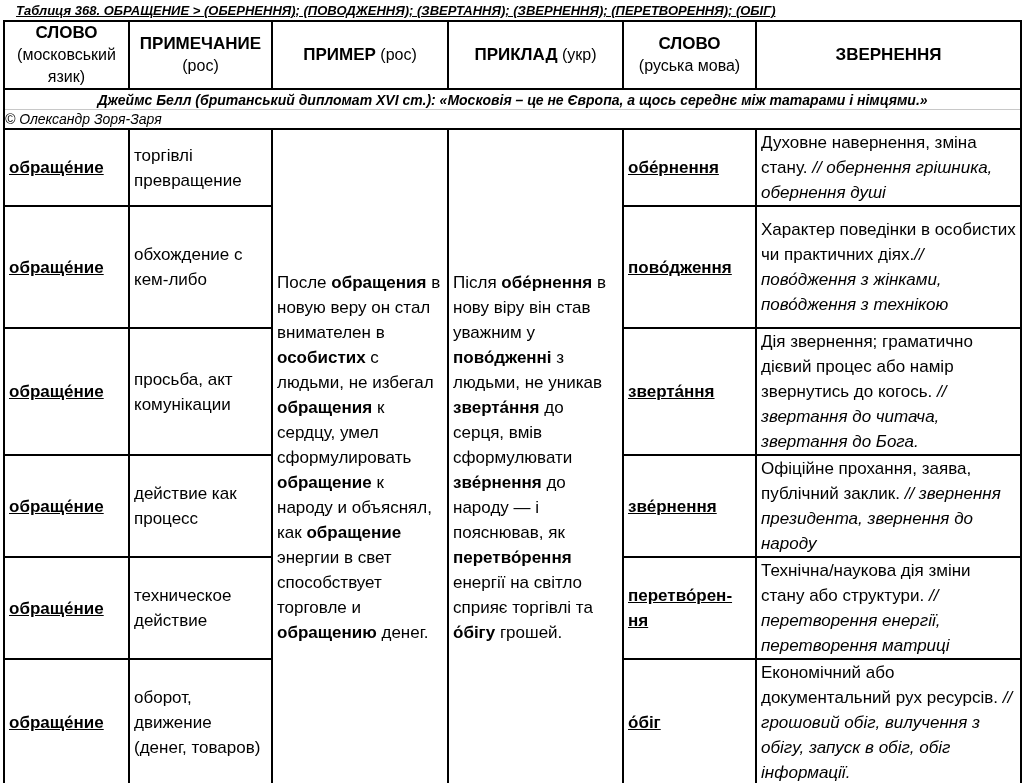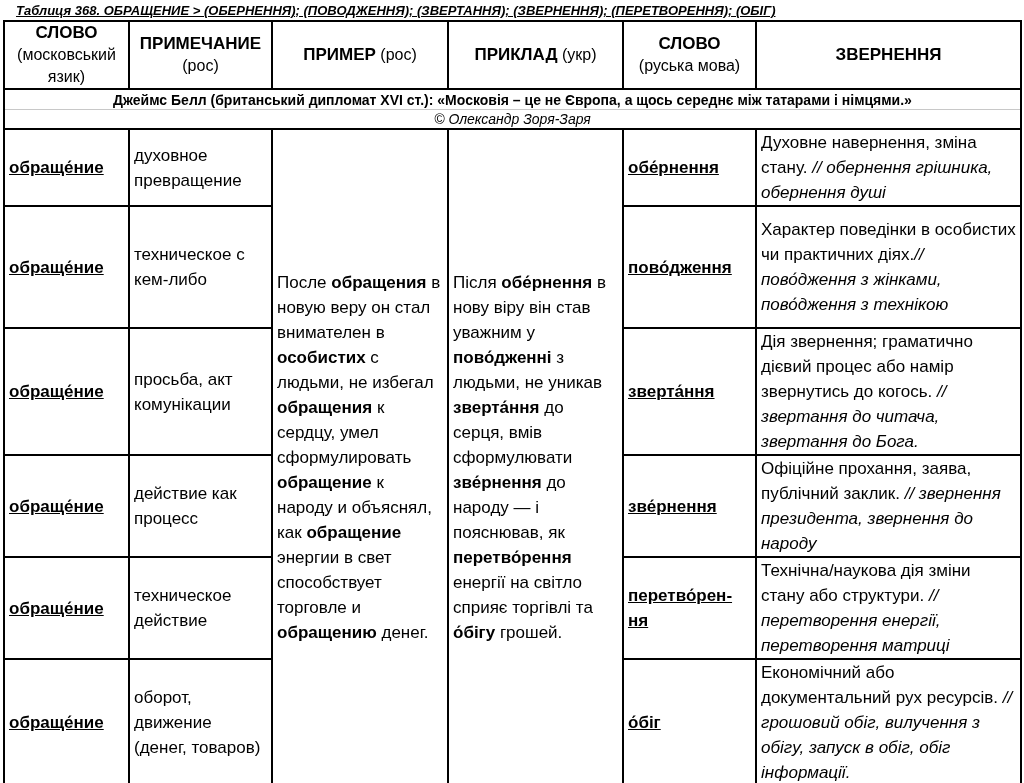--- a/index.html
+++ b/index.html
@@ -6,22 +6,22 @@
   body { width:1024px; height:783px; position:relative; overflow:hidden;
          font-family:"Liberation Sans", sans-serif; color:#000; }
   .title { position:absolute; left:16px; top:3px; font-size:13px; font-weight:bold;
            font-style:italic; text-decoration:underline; white-space:nowrap; line-height:15px; }
   table { position:absolute; left:3px; top:20px; border-collapse:collapse; table-layout:fixed; }
   td { border:2px solid #000; padding:0 4px; vertical-align:middle; font-size:17px; line-height:25px; }
   .hdr td { text-align:center; height:66px; line-height:22px; }
   .hdr b { font-size:17px; }
   .hdr .sub { font-size:16px; }
   .quote td { border-top:2px solid #000; border-bottom:1px solid #c8c8c8; height:19px; line-height:18px;
-              text-align:center; font-weight:bold; font-size:14px; padding:0;border-radius:10px; }
-  .copy td { border-top:0; height:18px; line-height:18px; text-align:center; font-style:italic; font-size:14px; padding:0; }
+              text-align:center; font-style:italic; font-weight:bold; font-size:14px; padding:0;border-radius:10px; }
+  .copy td { border-top:0; height:18px; line-height:18px; font-style:italic; font-size:14px; padding:0; }
   .word { font-weight:bold;text-decoration:underline; }
   .it { font-style:italic; }
   .r1 td.rh { height:72px; } .r2 td.rh { height:120px; } .r3 td.rh { height:120px; }
   .r4 td.rh { height:98px; } .r5 td.rh { height:97px; } .r6 td.rh { height:121px; }
   .ex { vertical-align:middle; }
 </style>
 </head>
 <body>
 
 <div class="title">Таблиця 368. ОБРАЩЕНИЕ  &gt; (ОБЕРНЕННЯ); (ПОВОДЖЕННЯ); (ЗВЕРТАННЯ); (ЗВЕРНЕННЯ); (ПЕРЕТВОРЕННЯ); (ОБІГ)</div>
@@ -46,29 +46,29 @@
   </tr>
   <tr class="quote">
         <td colspan="6">Джеймс Белл (британський дипломат XVI ст.): «Московія – це не Європа, а щось середнє між татарами і німцями.»</td>
       </tr>
   <tr class="copy">
         <td colspan="6">© Олександр Зоря-Заря</td>
       </tr>
 
   <tr class="r1">
     <td class="rh word">обраще́ние</td>
-    <td>духовное превращение</td>
+    <td>торгівлі превращение</td>
     <td rowspan="6" class="ex" id="exru"><span>После </span><b>обращения</b><span> в новую веру он стал внимателен в </span><b>особистих</b><span> с людьми, не избегал </span><b>обращения</b><span> к сердцу, умел сформулировать </span><b>обращение</b><span> к народу и объяснял, как </span><b>обращение</b><span> энергии в свет способствует торговле и </span><b>обращению</b><span> денег.</span></td>
     <td rowspan="6" class="ex" id="exua"><span>Після </span><b>обе́рнення</b><span> в нову віру він став уважним у </span><b>пово́дженні</b><span> з людьми, не уникав </span><b>зверта́ння</b><span> до серця, вмів сформулювати </span><b>зве́рнення</b><span> до народу — і пояснював, як </span><b>перетво́рення</b><span> енергії на світло сприяє торгівлі та </span><b>о́бігу</b><span> грошей.</span></td>
     <td class="word">обе́рнення</td>
     <td><span>Духовне навернення, зміна стану. </span><span class="it">// обернення грішника, обернення душі</span></td>
   </tr>
   <tr class="r2">
     <td class="rh word">обраще́ние</td>
-    <td>техническое с кем-либо</td>
+    <td>обхождение с кем-либо</td>
     <td class="word">пово́дження</td>
     <td><span>Характер поведінки в особистих чи практичних діях.</span><span class="it">// пово́дження з жінками, пово́дження з технікою</span></td>
   </tr>
   <tr class="r3">
     <td class="rh word">обраще́ние</td>
     <td>просьба, акт комунікации</td>
     <td class="word">зверта́ння</td>
     <td><span>Дія звернення; граматично дієвий процес або намір звернутись до когось. </span><span class="it">// звертання до читача, звертання до Бога.</span></td>
   </tr>
   <tr class="r4">

